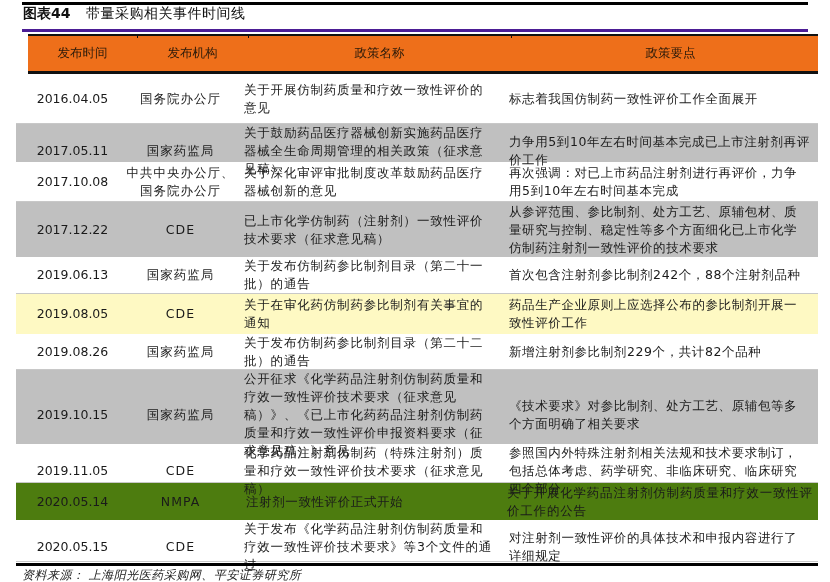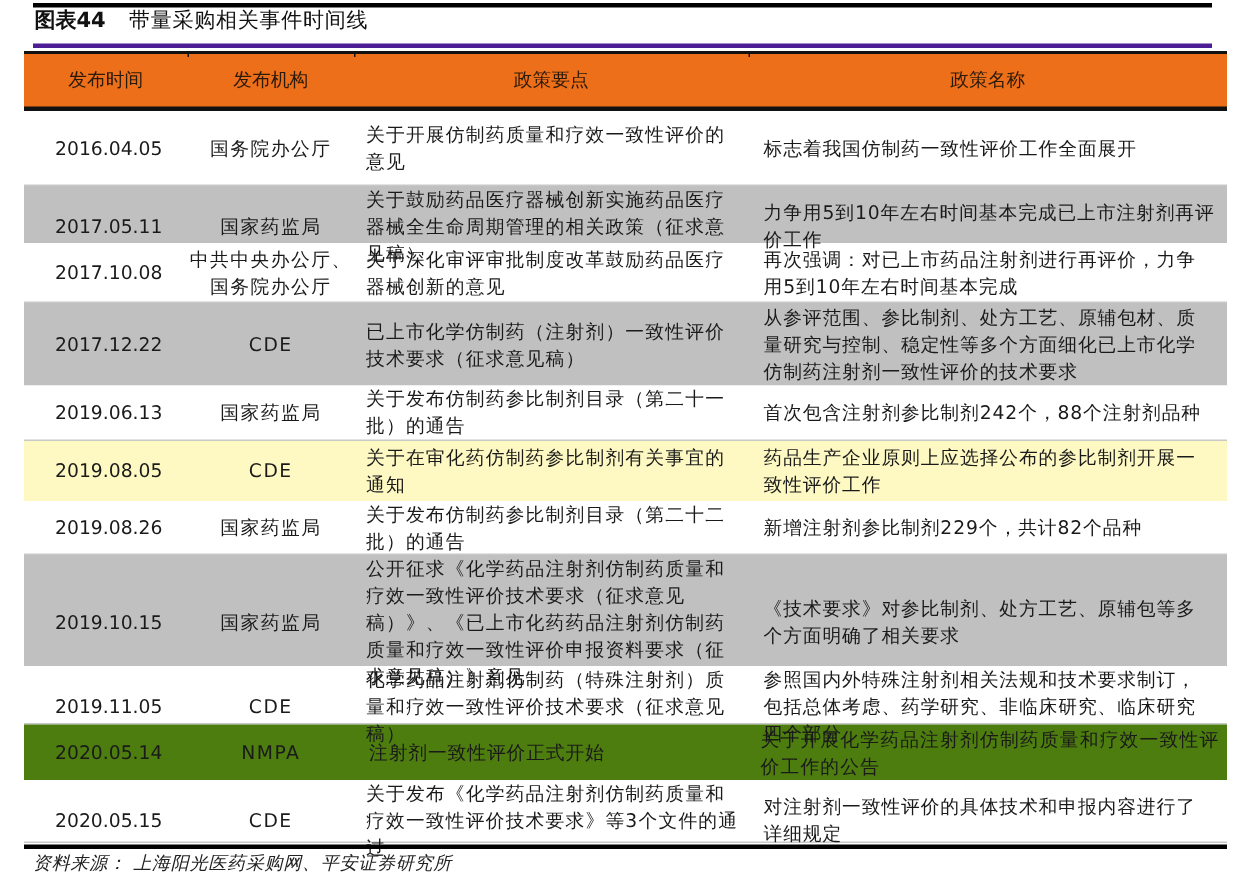--- a/index.html
+++ b/index.html
@@ -53,25 +53,25 @@
   </style>
 </head>
 <body>
 
 <div class="title-bar">
   <span class="fig-no">图表44</span>
   <span class="fig-title">带量采购相关事件时间线</span>
 </div>
 
 <div class="table">
-  <div class="thead" style="background: rgb(238, 111, 26);">
+  <div class="thead" style="background: rgb(238, 111, 26); margin-left: 12px;">
     <div class="th">发布时间</div>
     <div class="th sep">发布机构</div>
+    <div class="th sep">政策名称</div>
     <div class="th sep">政策要点</div>
-    <div class="th sep">政策名称</div>
   </div>
   <div id="tbody">
       <div class="row white" style="height: 50px; background: rgb(255, 255, 255);">
         <div class="cell date">
           <span>2016.04.05</span>
         </div>
         <div class="cell org">
           <span>国务院办公厅</span>
         </div>
         <div class="cell name">

